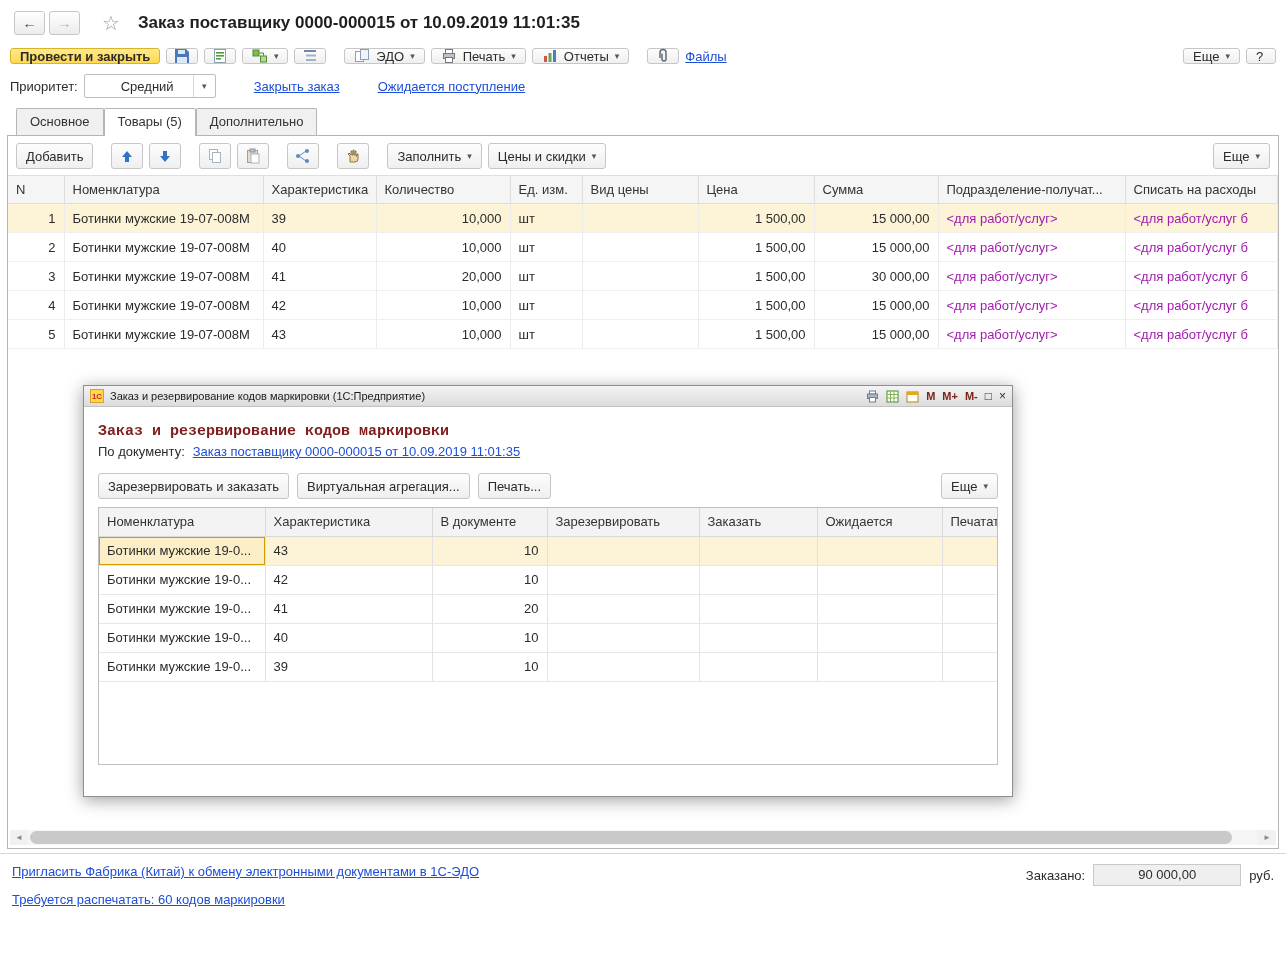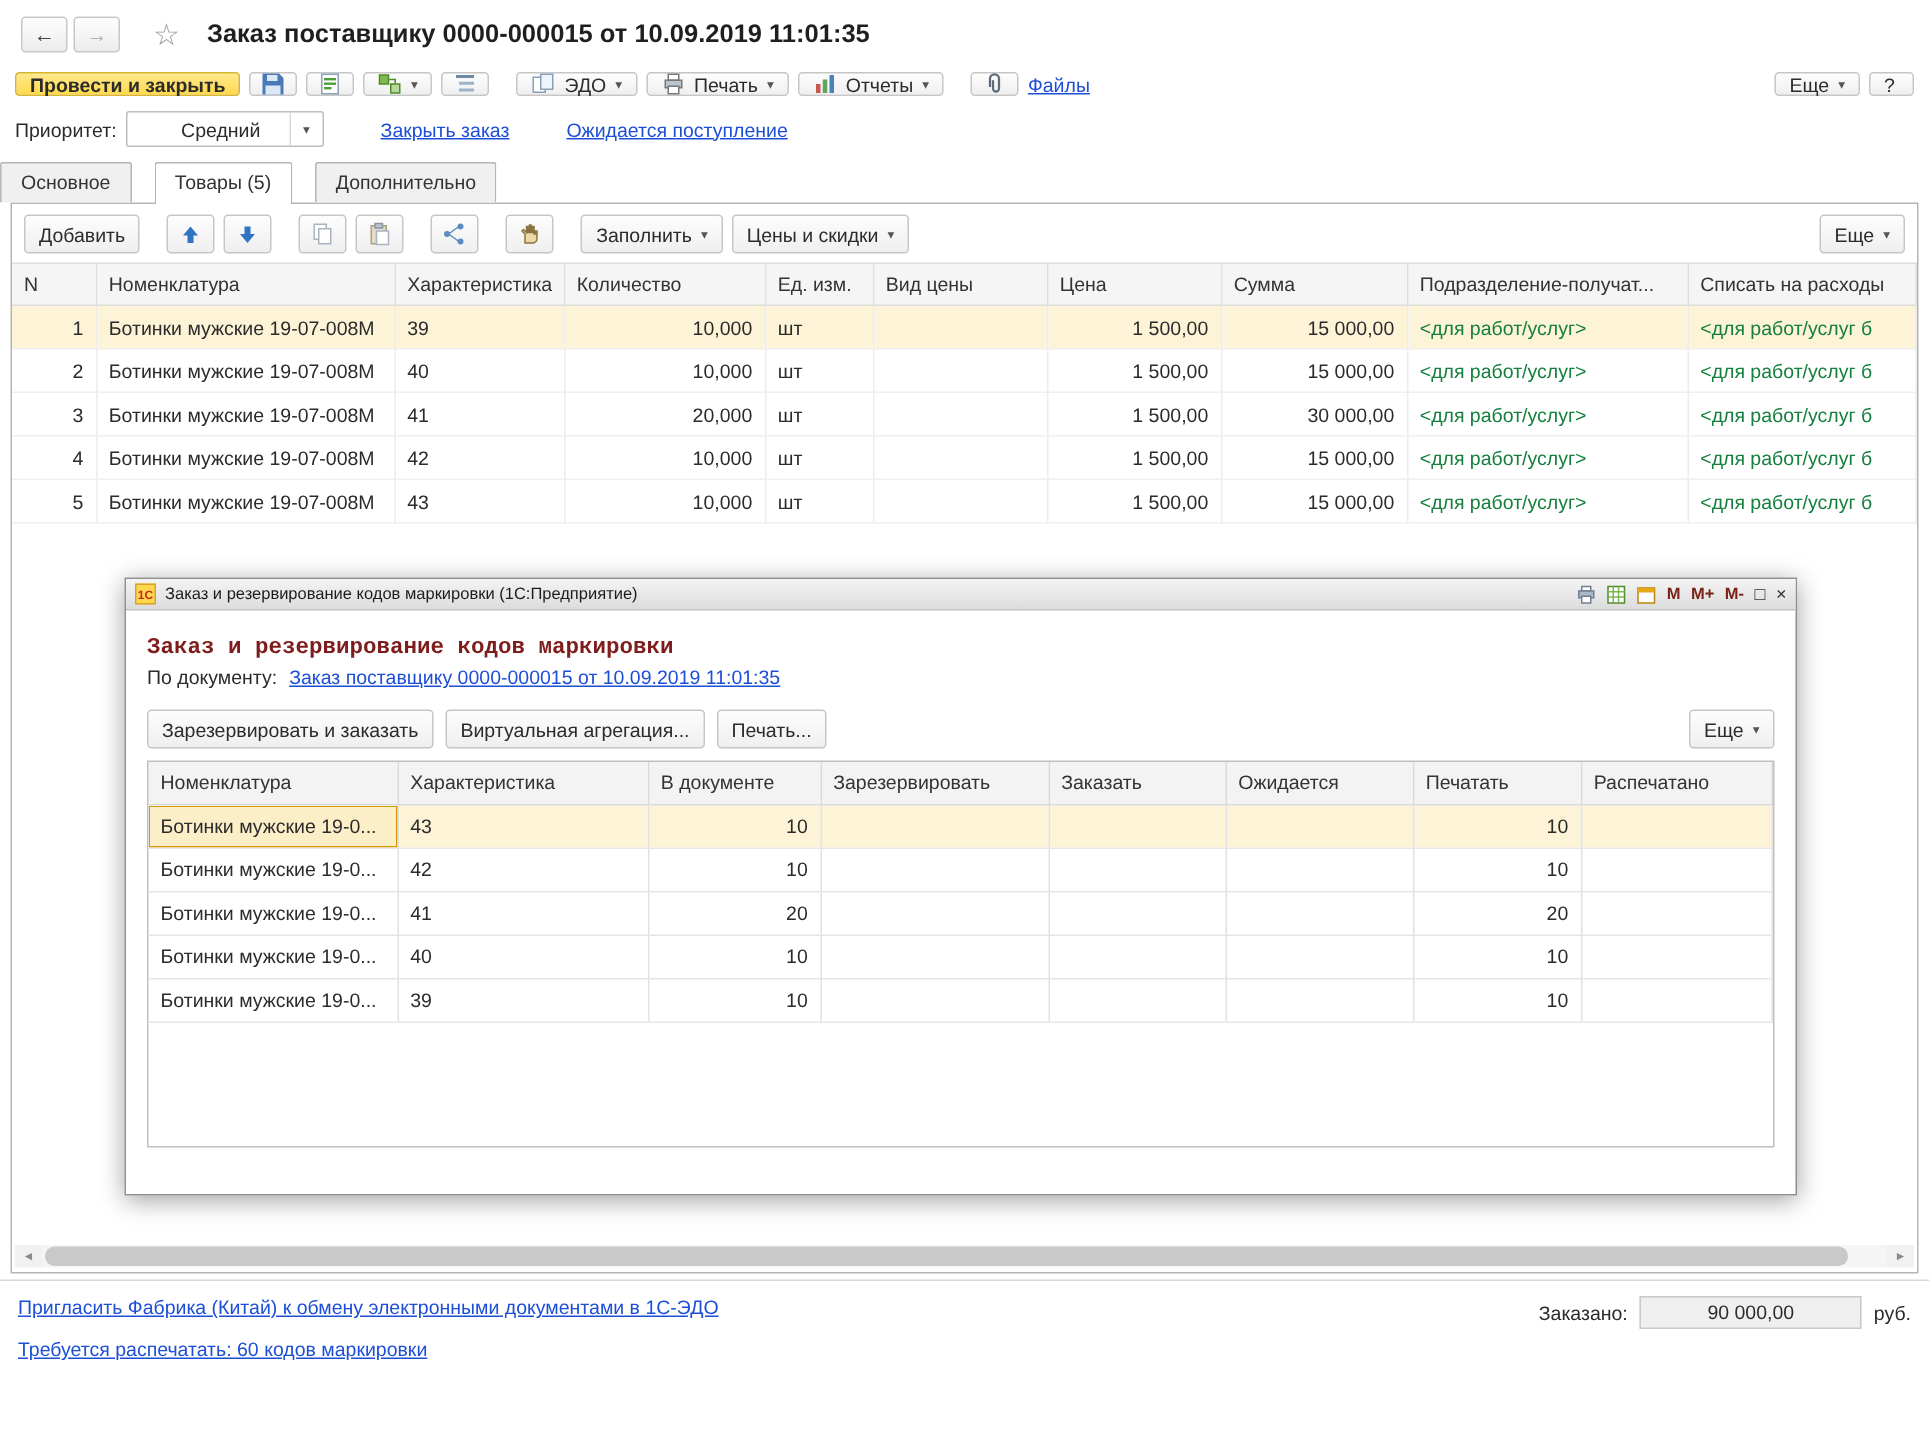--- a/index.html
+++ b/index.html
@@ -34,38 +34,38 @@
   .priority-row { display:flex; align-items:center; padding:2px 10px 10px; }
   .priority-label { margin-right:6px; }
   .select { display:inline-flex; width:132px; height:24px; border:1px solid #bdbdbd; border-radius:2px;
             background:#fff; align-items:center; cursor:pointer; }
   .select .val { flex:1; padding:0 8px; overflow:hidden;margin-left:28px; }
   .select .arrow-box { width:22px; align-self:stretch; display:flex; align-items:center; justify-content:center;
             border-left:1px solid #d9d9d9; color:#555; font-size:9px; }
   .priority-row .link { margin-left:38px; }
 
   
-  .tabs { display:flex; gap:15px; padding:0 0; position:relative; z-index:2; }
+  .tabs { display:flex; gap:0; padding:0 16px; position:relative; z-index:2; }
   .tab { padding:5px 13px 6px; border:1px solid #b5b5b5; border-bottom:none; border-radius:2px 2px 0 0;
          background:#f0f0f0; color:#333; cursor:pointer; }
   .tab.active { background:#fff; margin-bottom:-1px; padding-bottom:7px; }
 
   
   .tab-panel { margin:0 7px; border:1px solid #b5b5b5; height:714px; background:#fff; position:relative; }
   .grid-toolbar { display:flex; align-items:center; gap:6px; padding:7px 8px 6px; }
   .grid-toolbar .btn { height:26px; }
 
   
   table { border-collapse:collapse; table-layout:fixed; width:100%; }
   th { background:#f5f5f5; font-weight:400; color:#333; text-align:left; padding:6px 8px;
        border:1px solid #dedede; border-left:none; height:28px; white-space:nowrap; overflow:hidden; }
   td { padding:5px 8px; height:29px; border-right:1px solid #ececec; border-bottom:1px solid #efefef;
        white-space:nowrap; overflow:hidden; }
   .num { text-align:right; }
-  .muted { color:#15803d; }
+  .muted { color:#a21caf; }
   .sel td { background:#fdf3d6; }
 
   
   .hscroll { position:absolute; left:2px; right:2px; bottom:3px; height:15px; display:flex; align-items:center; }
   .hs-btn { width:18px; height:15px; background:#f1f1f1; color:#8a8a8a; font-size:8px;
             display:flex; align-items:center; justify-content:center; cursor:pointer; }
   .hs-track { flex:1; height:15px; background:#f5f5f5; position:relative; }
   .hs-thumb { position:absolute; left:2px; right:26px; top:1px; bottom:1px; background:#c9c9c9; border-radius:7px; cursor:grab; }
 
   
@@ -76,21 +76,21 @@
   .checkbox { width:14px; height:14px; border:1px solid #919191; background:#fff; margin-left:26px; margin-right:7px; cursor:pointer; }
 
   
   .footer { margin-top:4px; border-top:1px solid #d8d8d8; padding:10px 12px 0; display:flex; align-items:flex-start; }
   .footer-links { display:flex; flex-direction:column; gap:13px; }
   .ordered { margin-left:auto; display:flex; align-items:center; gap:8px; }
   .ordered-field { width:148px; height:22px; background:#efefef; border:1px solid #c9c9c9;
                    text-align:center; padding:0 8px; line-height:20px; }
 
   
-  .dialog { position:absolute; left:83px; top:385px; width:1115px; height:412px; background:#fff;
+  .dialog { position:absolute; left:83px; top:385px; width:930px; height:412px; background:#fff;
             border:1px solid #8f8f8f; box-shadow:0 3px 16px rgba(0,0,0,.38); z-index:20; }
   .dlg-titlebar { height:21px; background:linear-gradient(#f4f4f4,#dcdcdc); border-bottom:1px solid #c2c2c2;
                   display:flex; align-items:center; gap:6px; padding:0 6px; font-size:11px; color:#1c1c1c; }
   .dlg-logo { width:14px; height:14px; background:#ffd84d; border:1px solid #d8a12a; color:#c5281c;
               font-size:8px; font-weight:700; display:flex; align-items:center; justify-content:center; }
   .dlg-tb-icons { margin-left:auto; display:flex; align-items:center; gap:7px; }
   .m-btn { color:#7a2318; font-weight:700; font-size:11px; cursor:pointer; }
   .win-btn { color:#333; font-size:12px; cursor:pointer; line-height:1; }
   .dlg-body { padding:10px 14px 0; }
   .dlg-heading { font-size:15px; font-weight:700; margin:6px 0 4px; color:#7f1d1d;font-family:Liberation Mono, monospace; }

